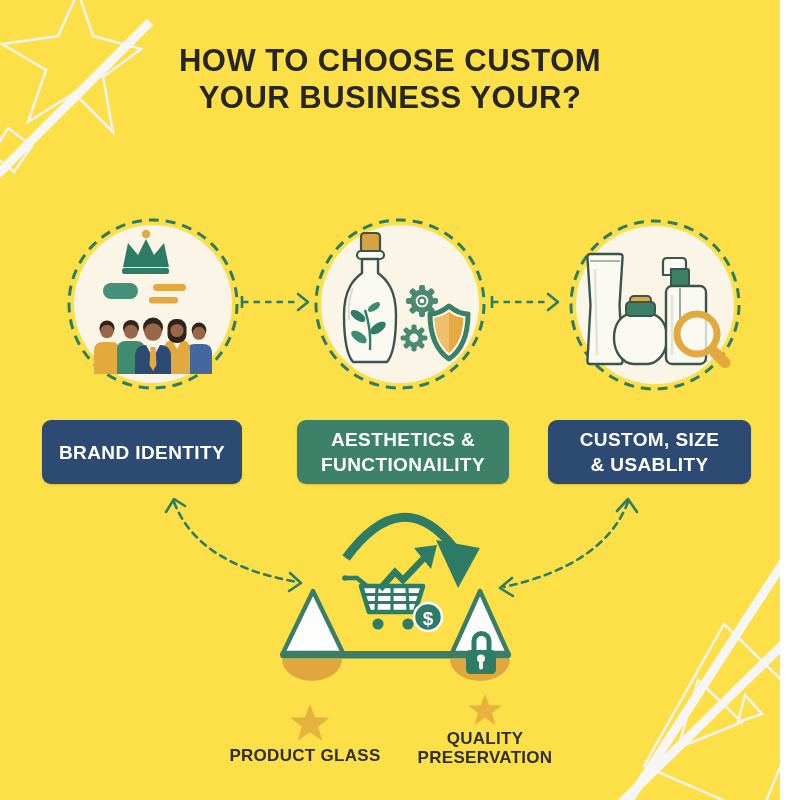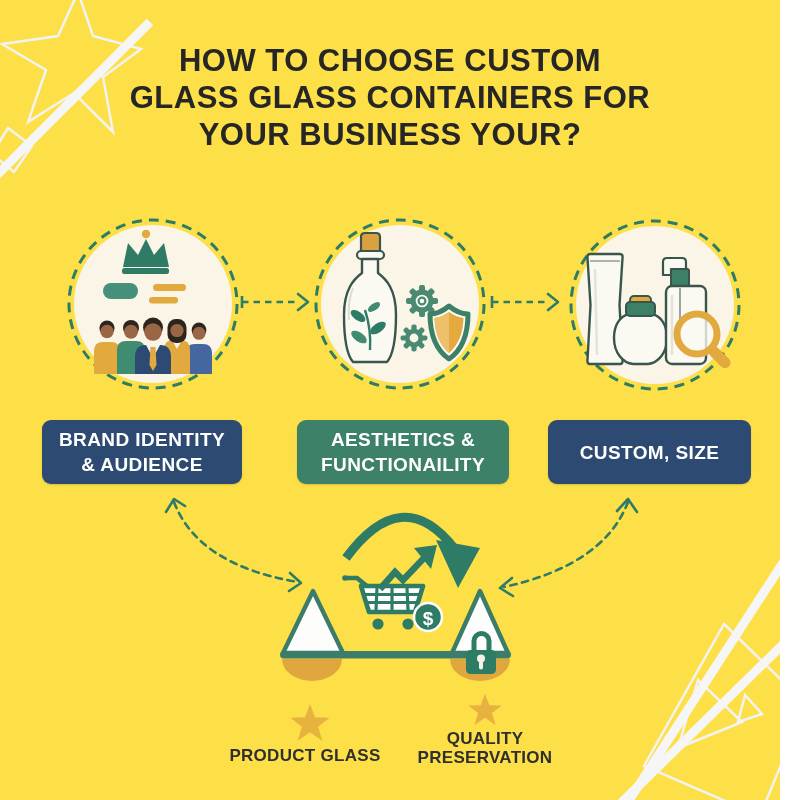--- a/index.html
+++ b/index.html
@@ -44,21 +44,20 @@
     </g>
     <g stroke="#f6f6f6" stroke-width="9" fill="none">
       <path d="M150,22 L-20,192"></path>
       <path d="M812,518 L628,802"></path>
       <path d="M618,806 L812,616"></path>
     </g>
   </svg>
 
   <header class="title">
     <div>HOW TO CHOOSE CUSTOM</div>
-    <div>GLASS GLASS CONTAINERS FOR</div>
     <div>YOUR BUSINESS YOUR?</div>
   </header>
 
   <div class="circle" id="circle1">
     <svg width="176" height="176" viewBox="0 0 176 176">
       <circle cx="88" cy="88" r="79" fill="#faf5e7"></circle>
       <circle cx="88" cy="88" r="84" fill="none" stroke="#2e7c66" stroke-width="3" stroke-dasharray="10 7"></circle>
       <g>
         <polygon points="58,51 63,27 73,39 81,23 89,39 99,27 104,51" fill="#2e7c66"></polygon>
         <rect x="57" y="52" width="47" height="6" rx="2.5" fill="#2e7c66"></rect>
@@ -189,28 +188,28 @@
       </g>
       <g>
         <rect x="143" y="128" width="26" height="11" rx="5.5" fill="#e2a93e" transform="rotate(45 146 133)"></rect>
         <circle cx="130" cy="117" r="20" fill="rgba(251,250,242,.78)" stroke="#e2a93e" stroke-width="7"></circle>
       </g>
     </svg>
   </div>
 
   <div class="box" id="box1">
     <div>BRAND IDENTITY</div>
-    <div>&amp; AUDIENCE</div>
   </div>
   <div class="box" id="box2">
     <div>AESTHETICS &amp;</div>
     <div>FUNCTIONAILITY</div>
   </div>
   <div class="box" id="box3">
     <div>CUSTOM, SIZE</div>
+    <div>&amp; USABLITY</div>
   </div>
 
   <svg class="mid" viewBox="0 0 530 210">
     <g stroke="#2e7c66" fill="none" stroke-width="2.6" stroke-linecap="round" stroke-linejoin="round">
       <path d="M34,14 Q58,77 158,94" stroke-dasharray="6.5 5.5"></path>
       <path d="M26,24 L34,11 L45,18"></path>
       <path d="M150,85 L161,95 L149,103"></path>
     </g>
     <g stroke="#2e7c66" fill="none" stroke-width="2.6" stroke-linecap="round" stroke-linejoin="round">
       <path d="M488,14 Q464,77 364,99" stroke-dasharray="6.5 5.5"></path>

